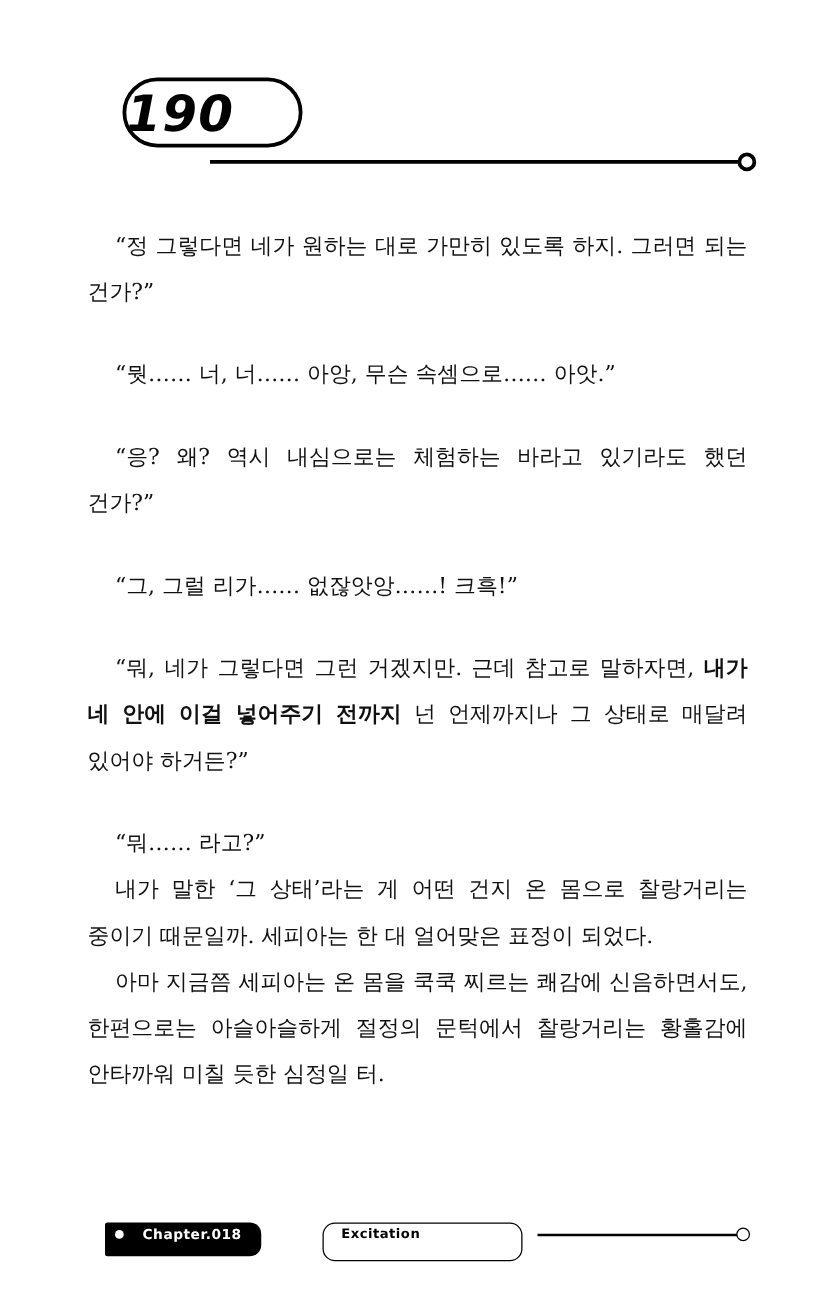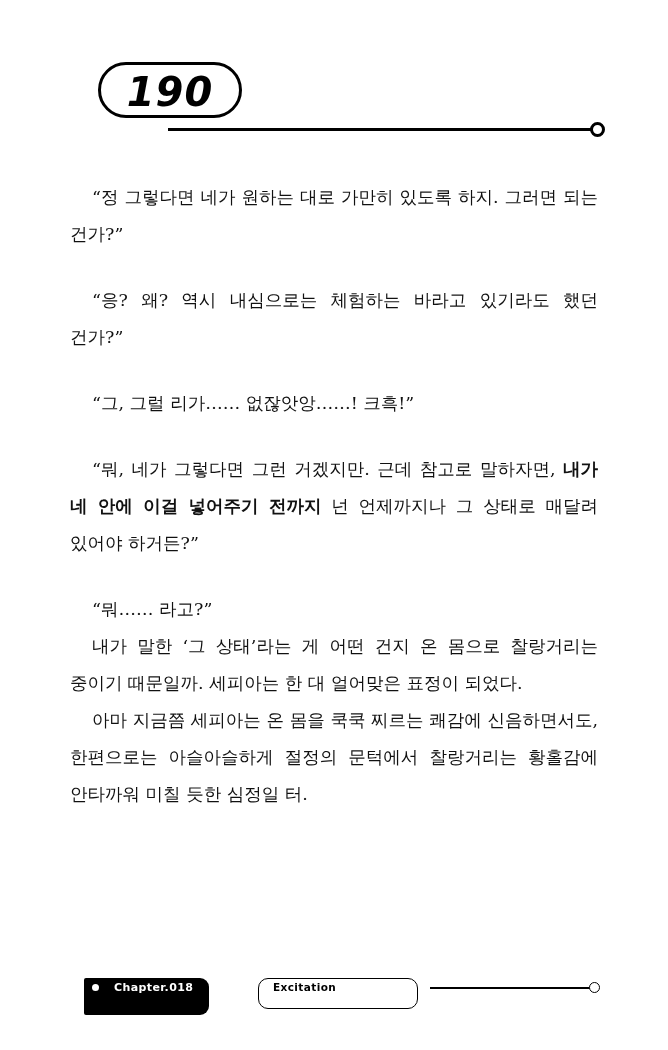--- a/index.html
+++ b/index.html
@@ -46,21 +46,20 @@
     z-index: 3;
   }
 
   .page-number {
     position: absolute;
     left: 0;
     top: 0;
     width: 100%;
     height: 56px;
     line-height: 54px;
-    text-align: center;
     font-family: "DejaVu Sans", "Liberation Sans", sans-serif;
     font-size: 40px;
     font-weight: 700;
     font-style: italic;
     letter-spacing: 1px;
     color: #000000;
   }
 
   .header-rule {
     position: absolute;
@@ -118,21 +117,21 @@
     left: 0;
     top: 978px;
     width: 668px;
     height: 30px;
   }
 
   .chapter-tag {
     position: absolute;
     left: 84px;
     top: 0px;
-    height: 37px;
+    height: 27px;
     padding: 0 16px 0 20px;
     background: #000000;
     color: #ffffff;
     font-family: "DejaVu Sans", "Liberation Sans", sans-serif;
     font-size: 11px;
     font-weight: 700;
     line-height: 19px;
     letter-spacing: 0.4px;
     border-radius: 2px 9px 9px 2px;
     white-space: nowrap;
@@ -197,20 +196,21 @@
   <div class="header">
     <div class="header-rule"></div>
     <div class="header-dot"></div>
     <div class="page-number-capsule">
       <div class="page-number">190</div>
     </div>
   </div>
 
   <div class="body-text">
     <p class="para quote">“정 그렇다면 네가 원하는 대로 가만히 있도록 하지. 그러면 되는 건가?”</p>
+    <p class="para quote">“뭣…… 너, 너…… 아앙, 무슨 속셈으로…… 아앗.”</p>
     <p class="para quote">“응? 왜? 역시 내심으로는 체험하는 바라고 있기라도 했던 건가?”</p>
     <p class="para quote">“그, 그럴 리가…… 없잖앗앙……! 크흑!”</p>
     <p class="para quote"><span>“뭐, 네가 그렇다면 그런 거겠지만. 근데 참고로 말하자면, </span><b>내가 네 안에 이걸 넣어주기 전까지</b><span> 넌 언제까지나 그 상태로 매달려 있어야 하거든?”</span></p>
     <p class="para quote">“뭐…… 라고?”</p>
     <p class="para">내가 말한 ‘그 상태’라는 게 어떤 건지 온 몸으로 찰랑거리는 중이기 때문일까. 세피아는 한 대 얼어맞은 표정이 되었다.</p>
     <p class="para">아마 지금쯤 세피아는 온 몸을 쿡쿡 찌르는 쾌감에 신음하면서도, 한편으로는 아슬아슬하게 절정의 문턱에서 찰랑거리는 황홀감에 안타까워 미칠 듯한 심정일 터.</p>
   </div>
 
   <div class="footer">
     <div class="chapter-tag">

